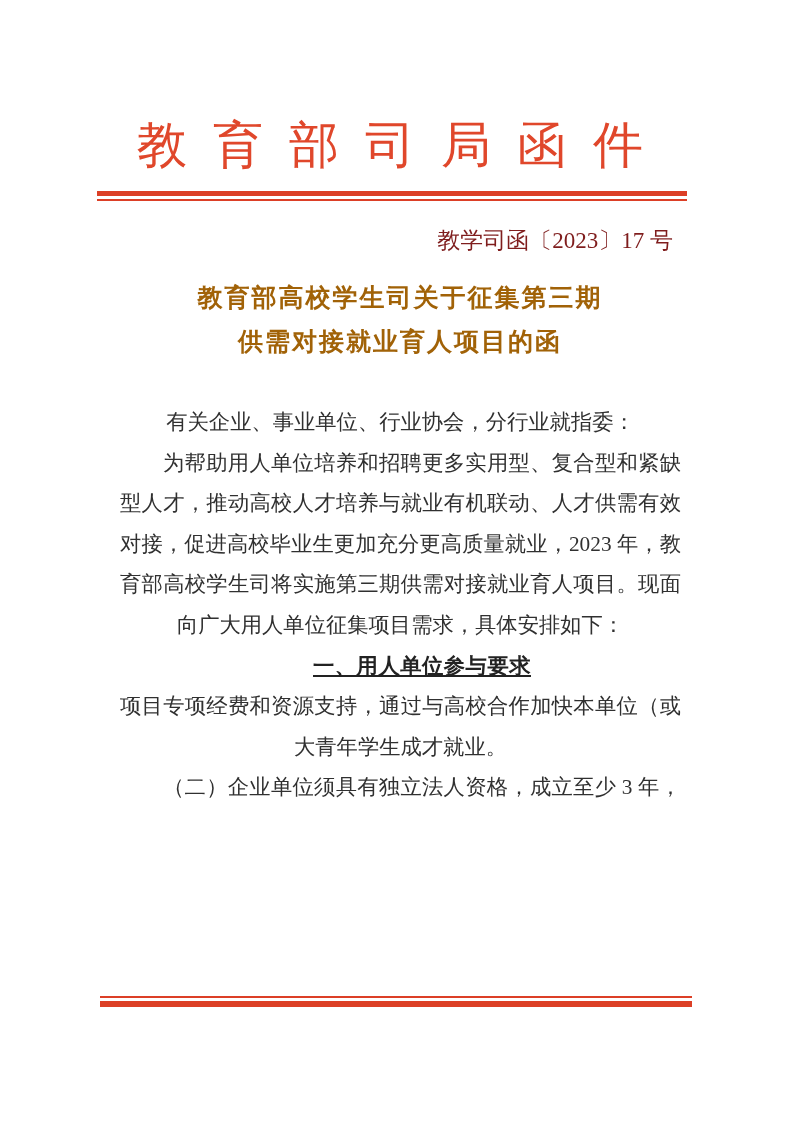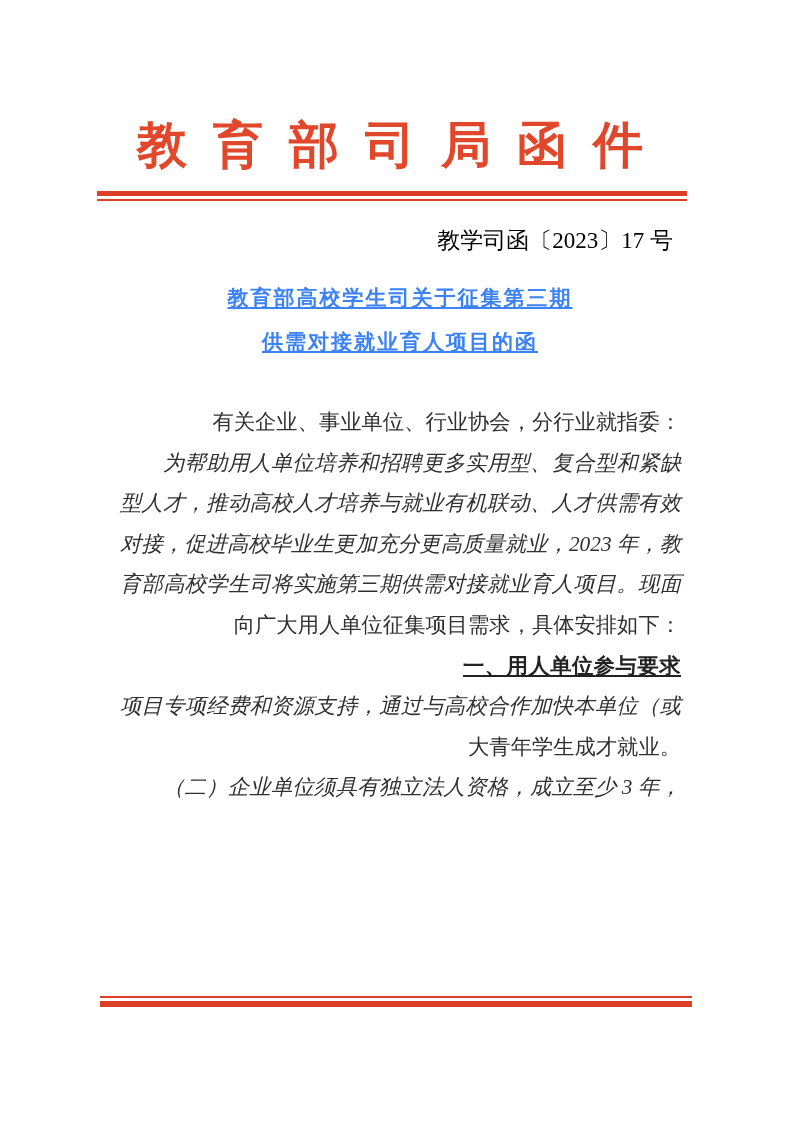--- a/index.html
+++ b/index.html
@@ -8,68 +8,66 @@
     width:800px; height:1131px;
     background:#ffffff;
     overflow:hidden;
     font-family:"Liberation Serif","DejaVu Serif",serif;
   }
 
   
   .letterhead {
     position:absolute; top:120px; left:0; width:100%;
     text-align:center;
-    font-size:50px; line-height:50px; font-weight:700;
+    font-size:50px; line-height:50px; font-weight:400;
     color:#E0472B;
     letter-spacing:26px; text-indent:6px;
     white-space:nowrap;
   }
 
   
   .rule-top { position:absolute; top:191px; left:97px; width:590px; }
   .rule-top .bar-thick { height:5px; background:#DC3F26; }
   .rule-top .bar-thin  { height:2px; background:#DC3F26; margin-top:3px; }
 
   .rule-bottom { position:absolute; top:996px; left:100px; width:592px; }
   .rule-bottom .bar-thin  { height:2px; background:#DC3F26; }
   .rule-bottom .bar-thick { height:6px; background:#DC3F26; margin-top:3px; }
 
   
   .doc-number {
     position:absolute; top:227px; right:127px;
     font-size:23px; line-height:28px;
-    color:#000000;
+    color:#7f1d1d;
     white-space:nowrap;
   }
 
   
   .doc-title {
     position:absolute; top:276px; left:0; width:100%;
     text-align:center;
-    font-size:21px; line-height:44px; font-weight:700;
+    font-size:25px; line-height:44px; font-weight:700;
     letter-spacing:2px;
-    color:#3b82f6;
-    text-decoration:underline;
+    color:#a16207;
   }
 
   
   .body-text {
     position:absolute; top:402px; left:120px; width:561px;
     font-size:21.3px;
     color:#303030;
   }
   .body-text .line {
     height:40.6px; line-height:40.6px;
     white-space:nowrap;
-    text-align:right;
+    text-align:center;
   }
   .body-text .line.fill {
     text-align:justify;
     text-align-last:justify;
-    font-style:italic;
     -moz-text-align-last:justify;
   }
   .body-text .line.indent { text-indent:43px; }
   .body-text .line.heading {
     font-family:"Liberation Sans","DejaVu Sans",sans-serif;
     font-weight:700;
     color:#222222;
     letter-spacing:0.5px;
     text-decoration:underline;
   }

